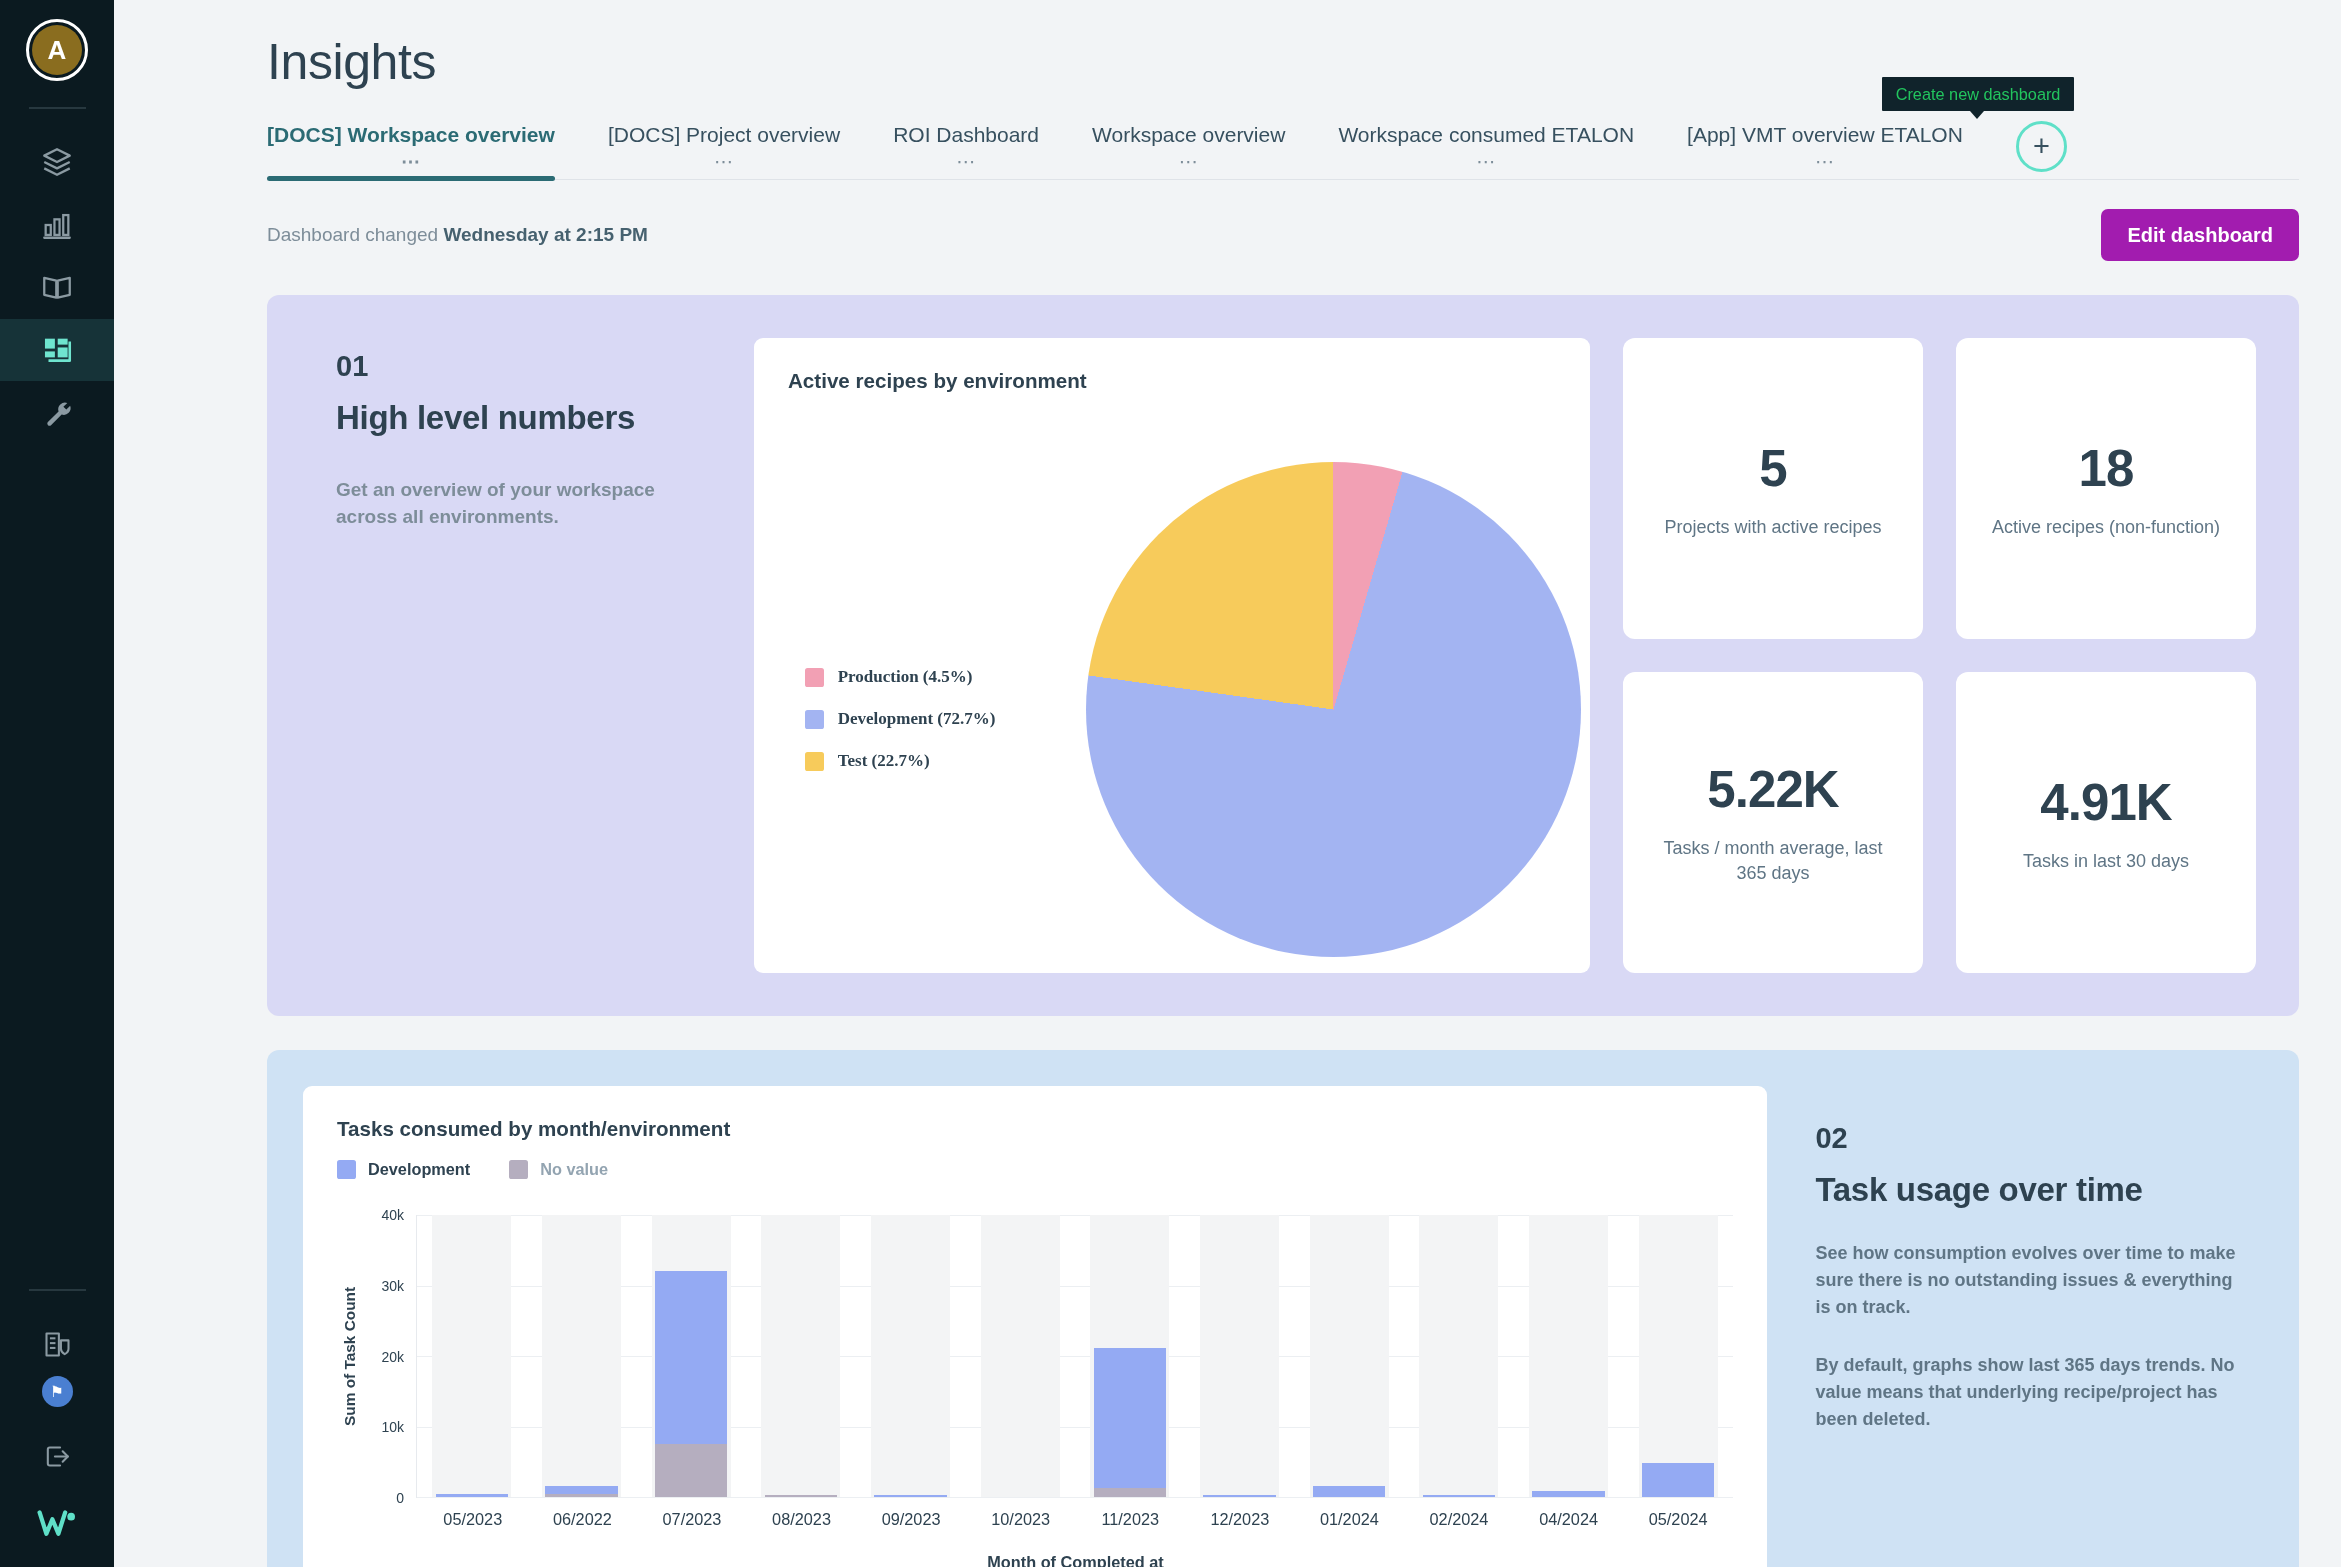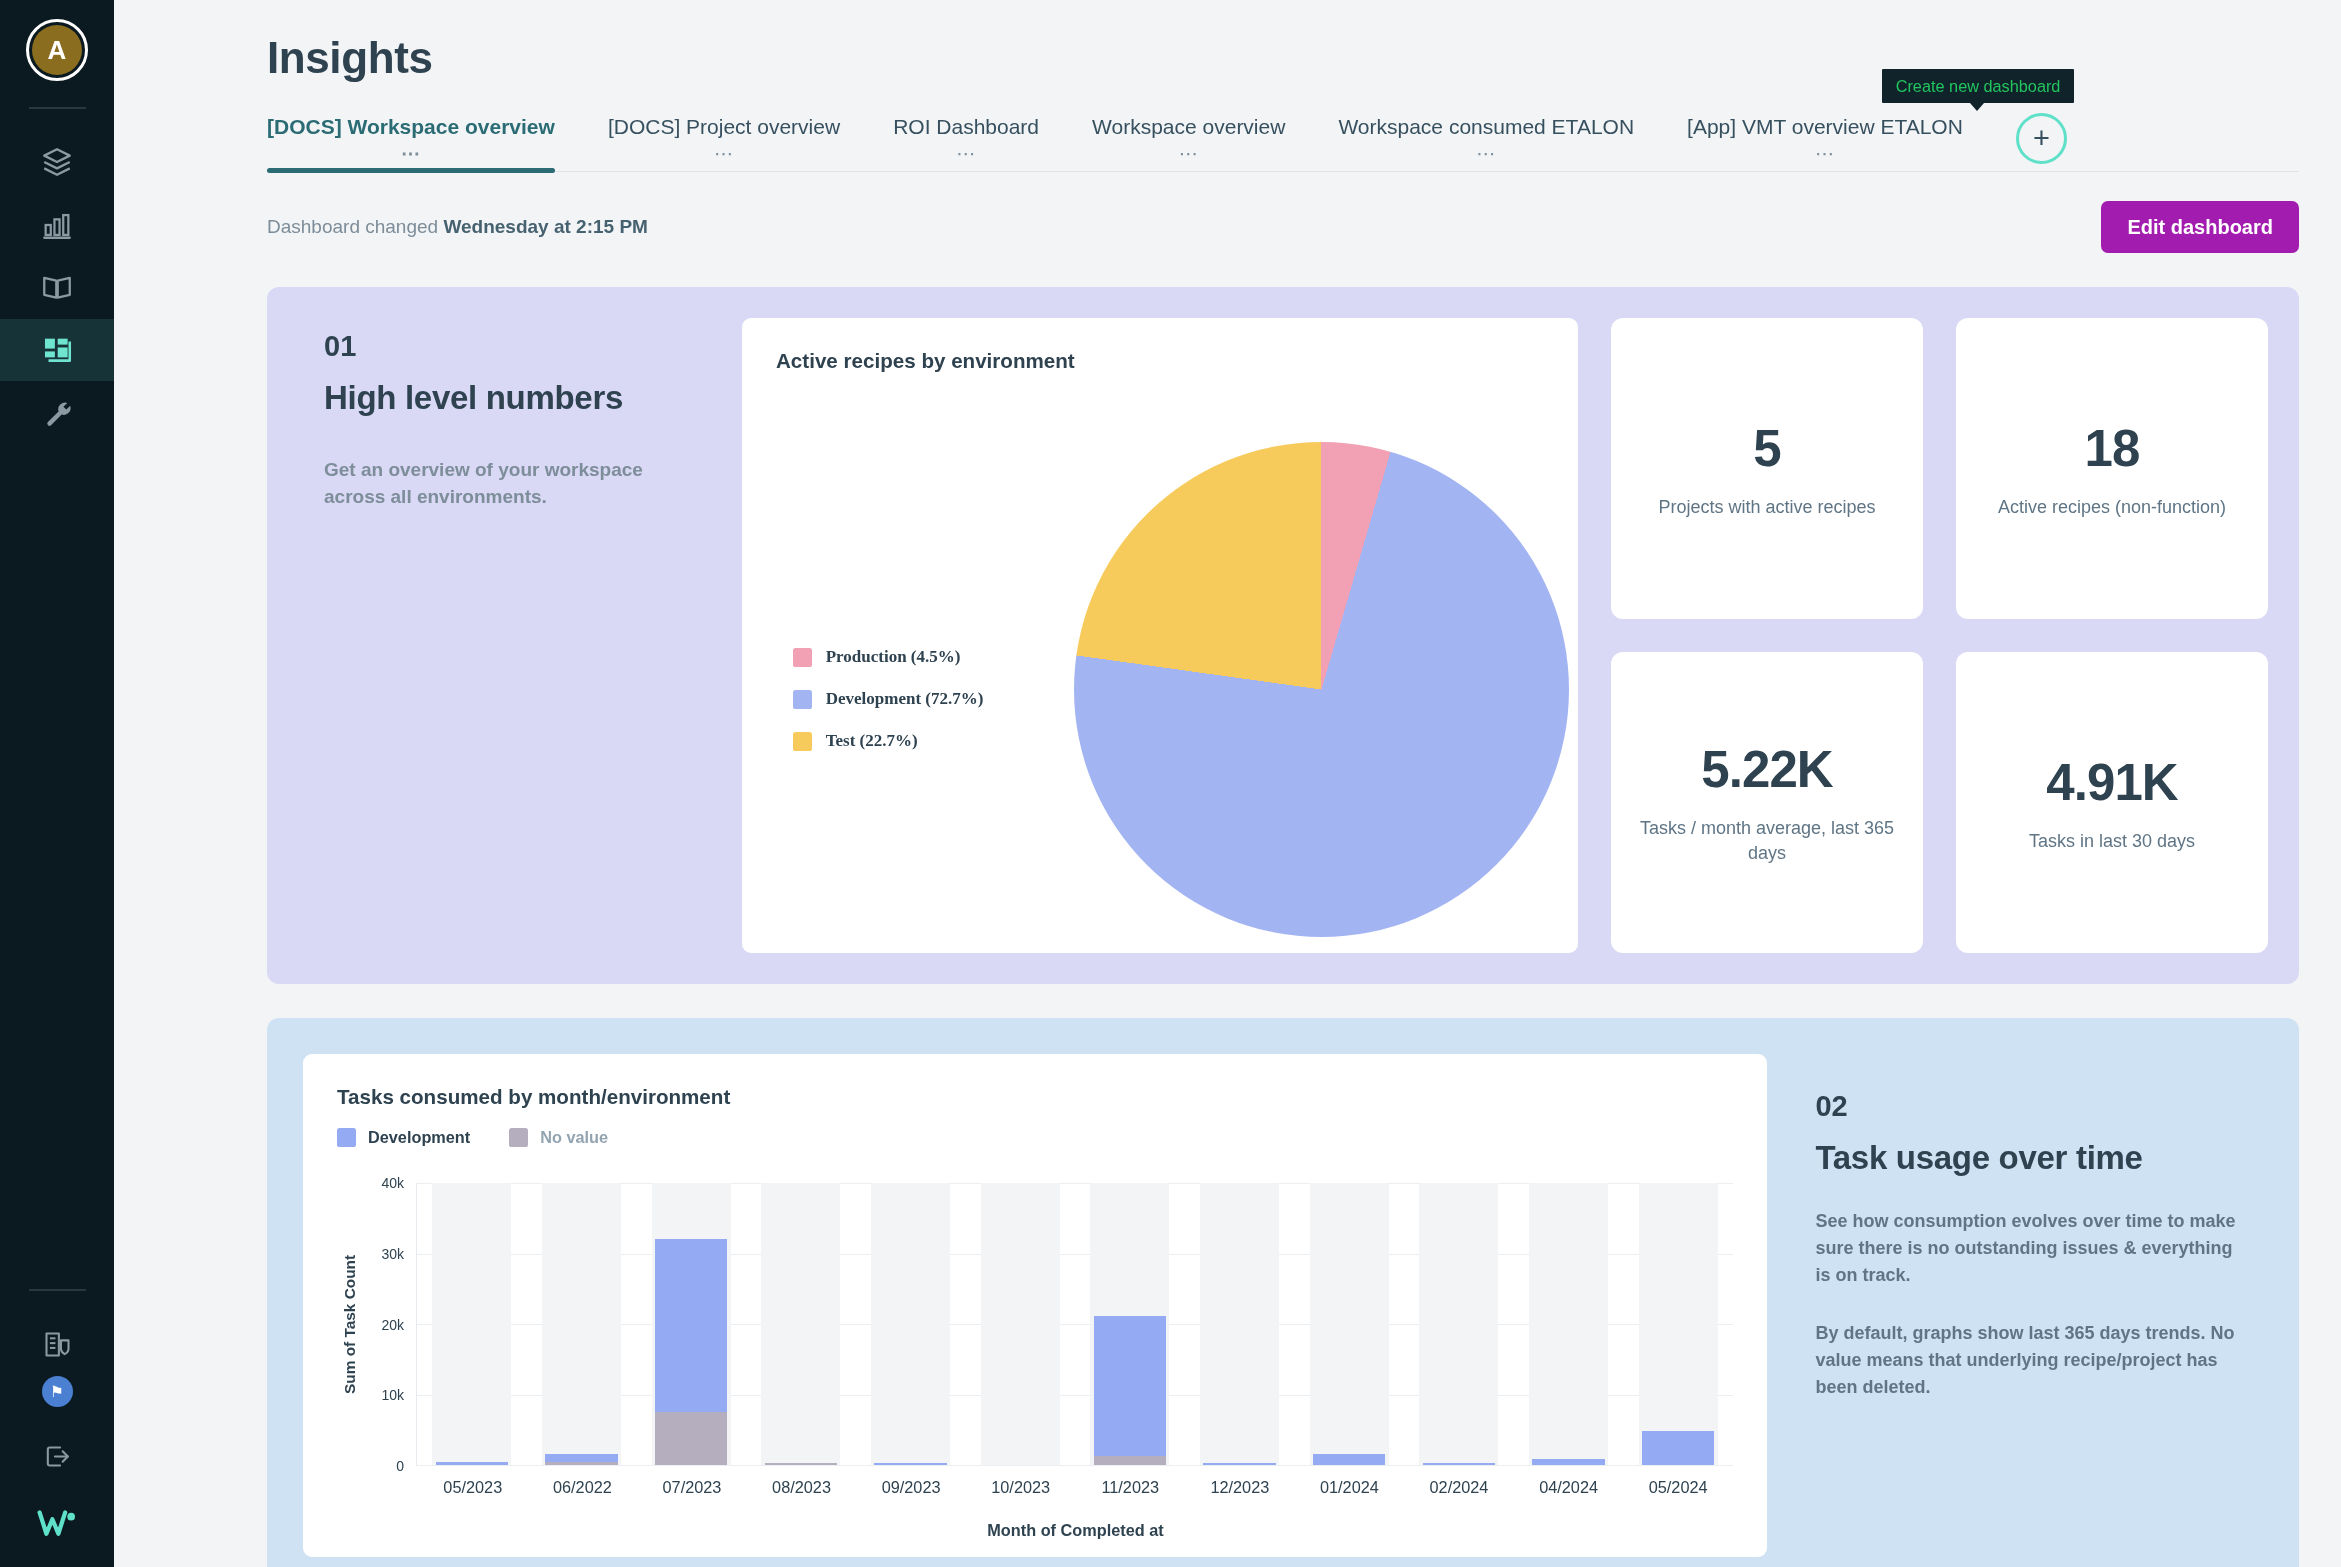--- a/index.html
+++ b/index.html
@@ -46,21 +46,21 @@
     width: 31px; height: 31px; border-radius: 50%;
     background: #4a7fd1; color: #fff;
     display: flex; align-items: center; justify-content: center;
     font-size: 15.4px; margin-bottom: 34px;
   }
   .logo-w { margin-top: 34px; }
 
   
   .main { flex: 1; position: relative; overflow: hidden; }
   .page-title {
-    font-size: 44px; font-weight: bold; color: #2e4250;
+    font-size: 50px; font-weight: normal; color: #2e4250;
     margin: 33px 0 0 153px; letter-spacing: -0.4px;
   }
 
   
   .tabbar {
     margin: 39px 0 0 153px; margin-right: 43px;
     display: flex; align-items: flex-end;
     border-bottom: 1.7px solid #dfe3e8;
     height: 50px; position: relative;
   }
@@ -108,21 +108,21 @@
     padding: 14.6px 26px; border-radius: 6.9px; cursor: pointer;
     font-family: "Liberation Sans", sans-serif;
   }
 
   
   .section {
     margin: 34px 43px 0 153px;
     border-radius: 12px;
     display: flex; align-items: stretch;
   }
-  .sec1 { background: #d9d9f5; padding: 31px; gap: 33px; }
+  .sec1 { background: #d9d9f5; padding: 43px; gap: 33px; }
   .sec-text { width: 411px; flex: 0 0 411px; padding-left: 26px; padding-top: 12px; }
   .sec-num { font-size: 29px; font-weight: bold; color: #2e4250; }
   .sec-h { font-size: 33px; font-weight: bold; color: #2e4250; margin-top: 15.4px; letter-spacing: -0.3px; }
   .sec-p { font-size: 19px; color: #7d8d99; line-height: 1.45; margin-top: 39px; font-weight: bold; }
 
   .card {
     background: #fff; border-radius: 9px;
   }
   .pie-card { flex: 0 0 836px; padding: 31px 34px; position: relative; }
   .card-title { font-size: 20.6px; font-weight: bold; color: #2e4250; }

